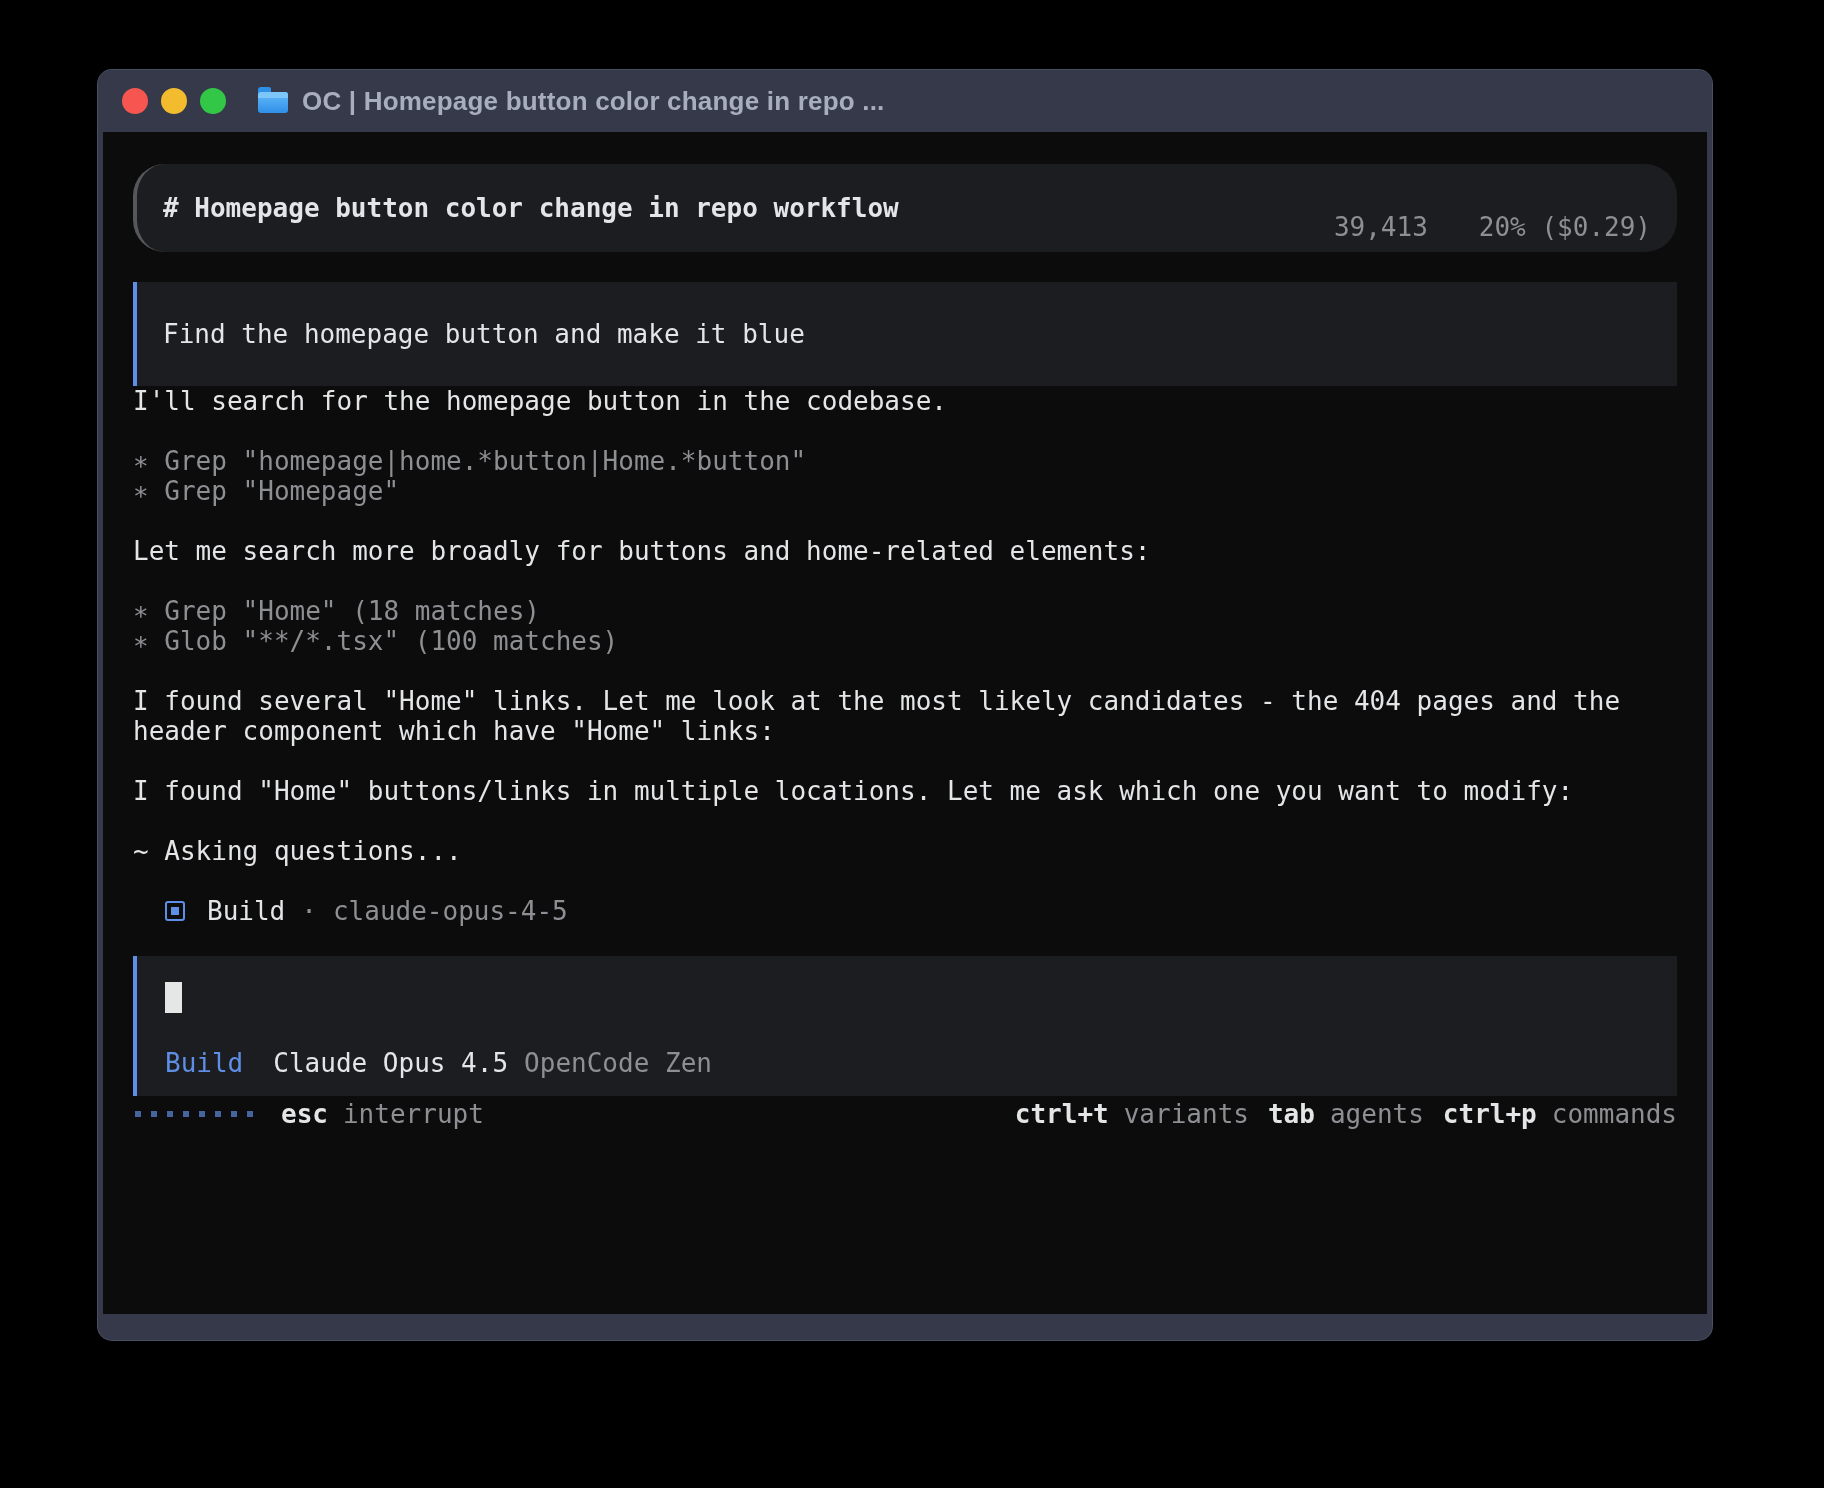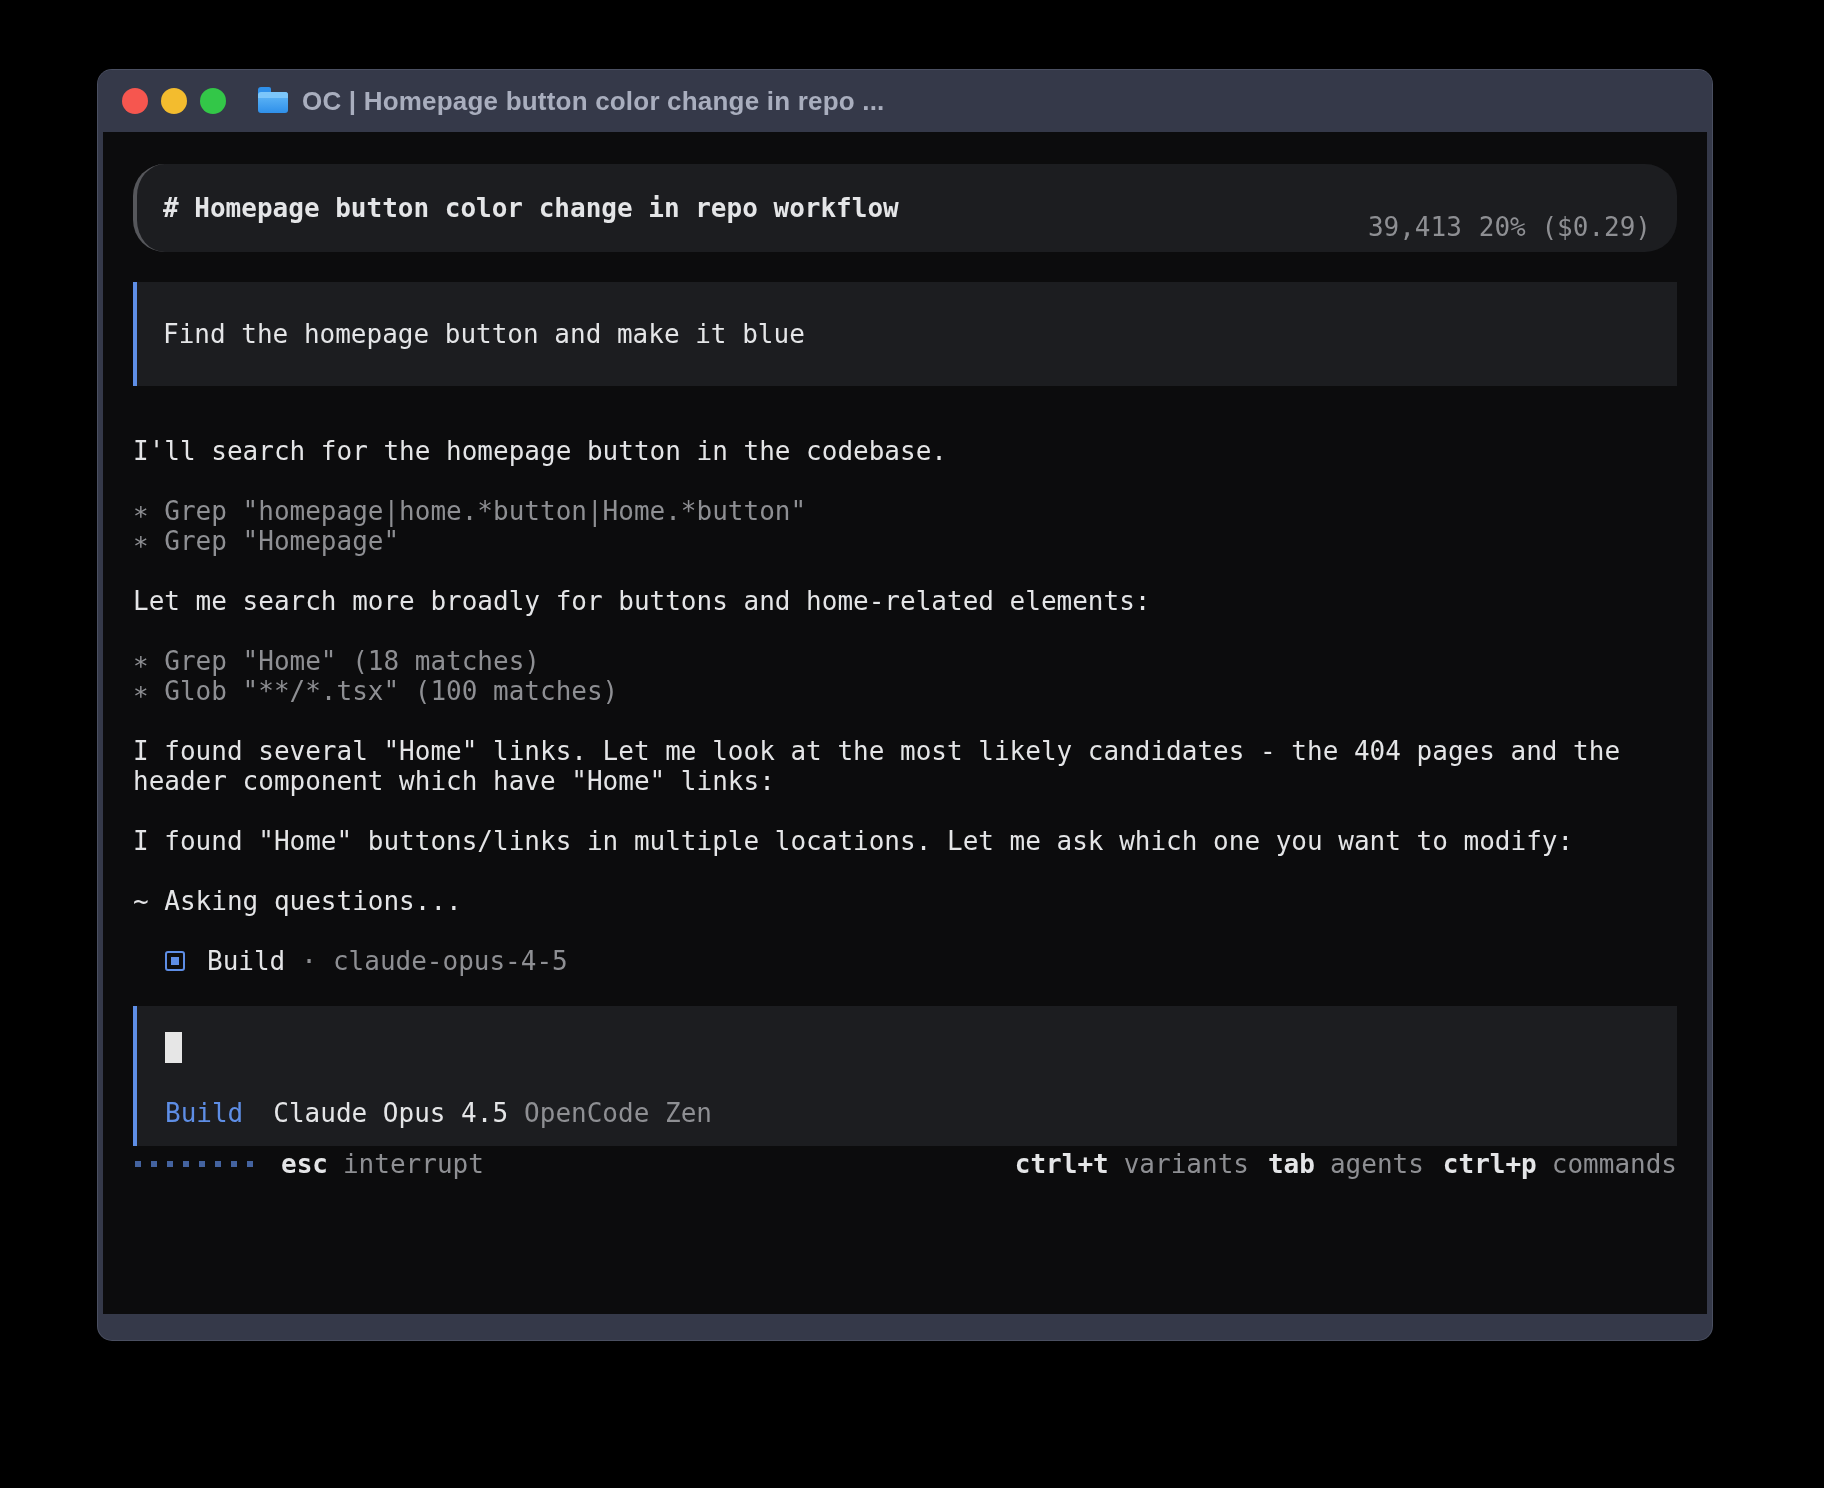--- a/index.html
+++ b/index.html
@@ -44,24 +44,24 @@
     padding:32px 30px 0 30px;overflow:hidden;
     font-size:26px;line-height:30px;color:var(--fg);
   }
 
   .msg-box{
     background:var(--box-bg);border-left:4px solid #56575b;
     padding:0 26px;display:flex;align-items:center;white-space:pre;
   }
   .session-header{height:88px;justify-content:space-between;border-radius:32px;}
   .session-title{font-weight:bold;color:var(--fg);}
-  .session-stats{display:flex;gap:17px;color:var(--dim);margin-top:37px;}
+  .session-stats{display:flex;gap:51px;color:var(--dim);margin-top:37px;}
   .user-box{height:104px;margin-top:30px;border-left-color:var(--accent);color:var(--fg);}
 
-  .transcript{margin-top:50px;}
+  .transcript{}
   .para{margin-bottom:30px;}
   .tline{white-space:pre;}
   .t-normal{color:var(--fg);}
   .t-dim{color:var(--dim);}
 
   .agent-row{display:flex;align-items:center;padding-left:32px;height:30px;margin-bottom:30px;}
   .agent-icon{width:20px;height:20px;border:2px solid var(--accent);border-radius:3px;
     display:flex;align-items:center;justify-content:center;margin-right:22px;}
   .agent-icon-inner{width:8px;height:8px;background:var(--accent);}
   .agent-row .sep{margin:0 16px;}

